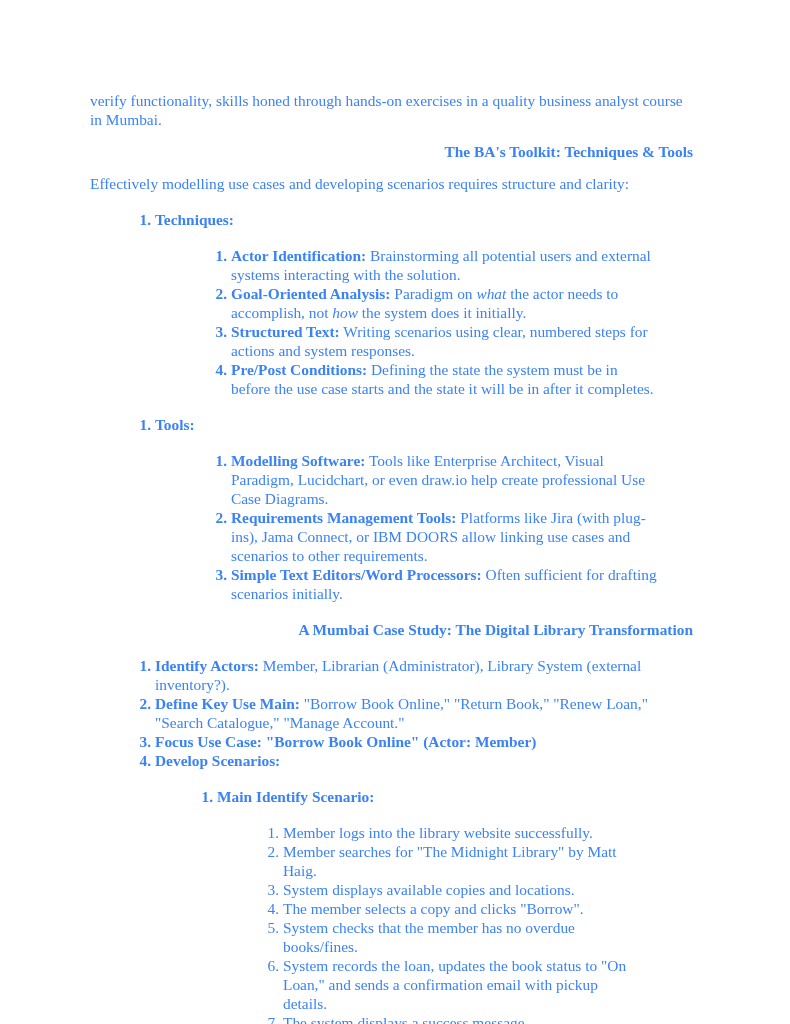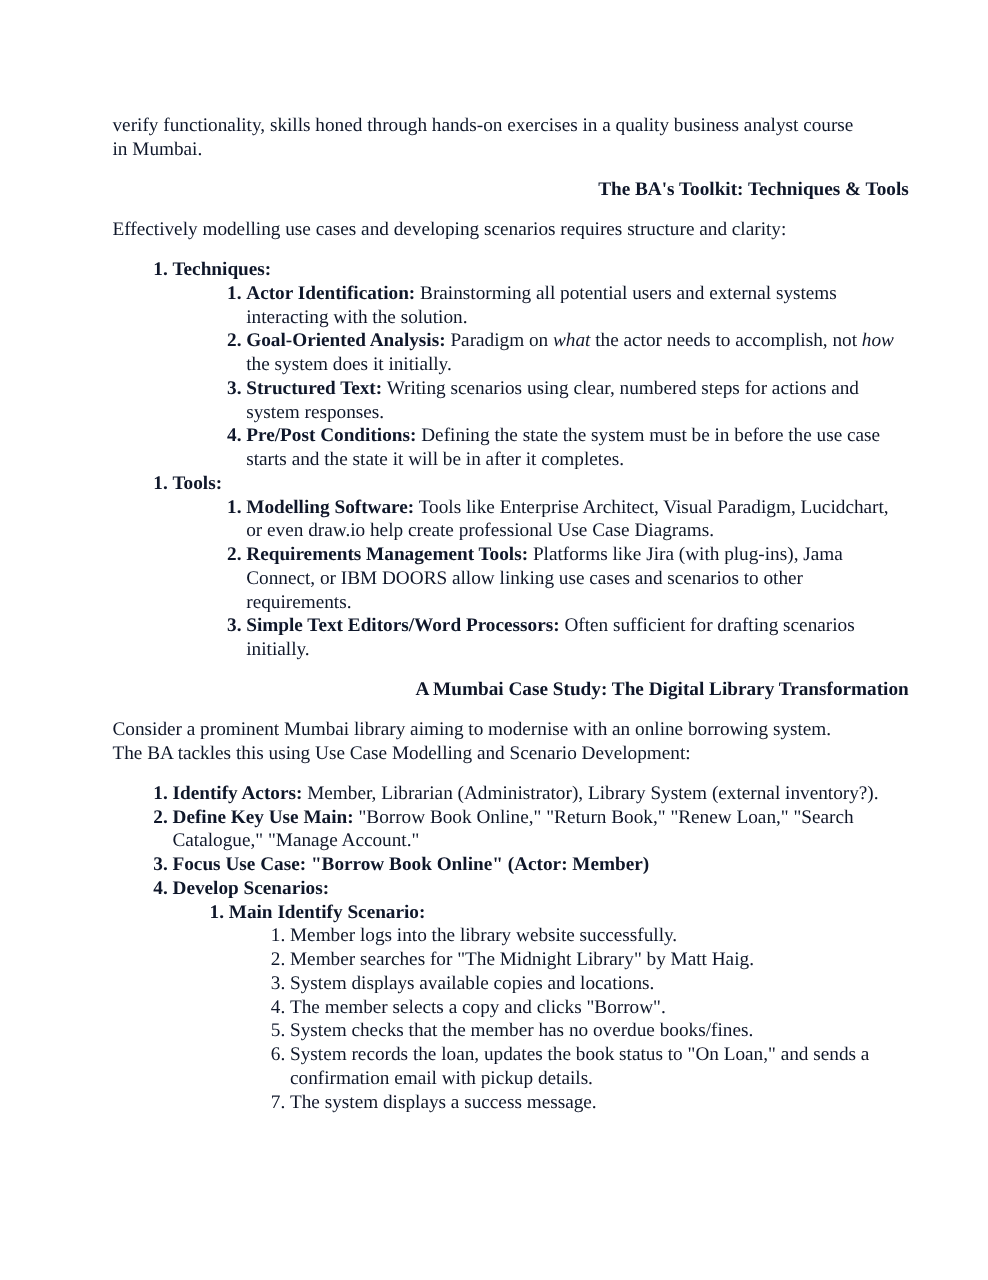--- a/index.html
+++ b/index.html
@@ -6,37 +6,37 @@
     margin: 0;
     padding: 0;
     background: #ffffff;
   }
   .page {
     position: relative;
     box-sizing: border-box;
     width: 790px;
     height: 1024px;
     background: #ffffff;
-    color: #0f172a;
+    color: #3b82f6;
     font-family: "Liberation Serif", "DejaVu Serif", serif;
     font-size: 15.4px;
     line-height: 19px;
-    padding: 78px 63px 40px 90px;
+    padding: 78px 97px 40px 90px;
     overflow: hidden;
   }
   p { margin: 13px 0; }
   h3 {
     margin: 13px 0;
     font-size: 15.4px;
     line-height: 19px;
     font-weight: bold;
     text-align: right;
   }
   ol {
-    margin: 0;
+    margin: 17px;
     padding: 0 0 0 48px;
     list-style: decimal;
   }
   ol.sub-a  { padding-left: 59px; }
   ol.sub-b  { padding-left: 45px; }
   ol.sub-b2 { padding-left: 49px; }
   li { margin: 0; padding: 0; }
   li.bold-num { font-weight: bold; }
   li.plain { font-weight: normal; }
   .desc { font-weight: normal; }
@@ -69,21 +69,20 @@
       <ol class="sub-a">
         <li class="bold-num"><span>Modelling Software:</span><span class="desc"> Tools like Enterprise Architect, Visual Paradigm, Lucidchart, or even draw.io help create professional Use Case Diagrams.</span></li>
         <li class="bold-num"><span>Requirements Management Tools:</span><span class="desc"> Platforms like Jira (with plug-ins), Jama Connect, or IBM DOORS allow linking use cases and scenarios to other requirements.</span></li>
         <li class="bold-num"><span>Simple Text Editors/Word Processors:</span><span class="desc"> Often sufficient for drafting scenarios initially.</span></li>
       </ol>
     </li>
   </ol>
 
   <h3>A Mumbai Case Study: The Digital Library Transformation</h3>
 
-  <p><span>Consider a prominent Mumbai library aiming to modernise with an online borrowing system.</span><br><span>The BA tackles this using Use Case Modelling and Scenario Development:</span></p>
 
   <ol>
     <li class="bold-num"><span>Identify Actors:</span><span class="desc"> Member, Librarian (Administrator), Library System (external inventory?).</span></li>
     <li class="bold-num"><span>Define Key Use Main:</span><span class="desc"> "Borrow Book Online," "Return Book," "Renew Loan," "Search Catalogue," "Manage Account."</span></li>
     <li class="bold-num"><span>Focus Use Case: "Borrow Book Online" (Actor: Member)</span></li>
     <li class="bold-num"><span>Develop Scenarios:</span>
       <ol class="sub-b">
         <li class="bold-num"><span>Main Identify Scenario:</span>
           <ol class="sub-b2">
             <li class="plain"><span>Member logs into the library website successfully.</span></li>

